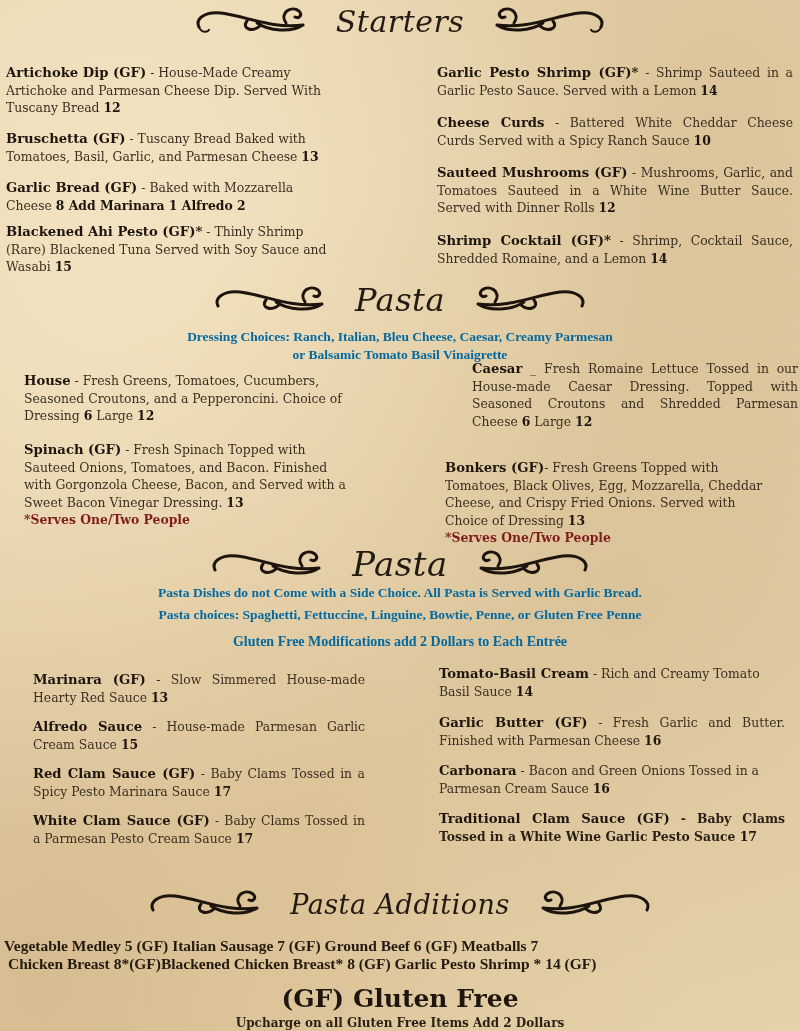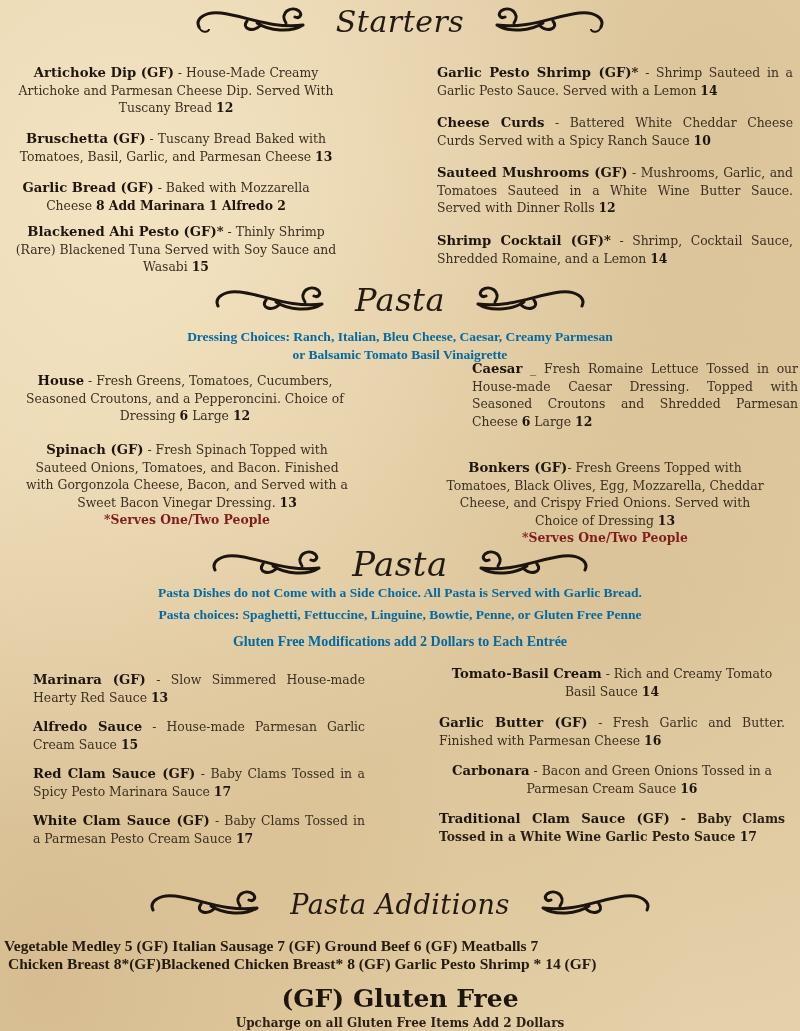--- a/index.html
+++ b/index.html
@@ -17,21 +17,21 @@
   }
   .heading {
     position: absolute; left: 0; width: 800px; display: flex; justify-content: center; align-items: center;
   }
   .heading .title {
     font-family: "DejaVu Serif", serif; font-style: italic; font-weight: normal;
     color: #231a12; margin: 0 10px; letter-spacing: 0.5px;
   }
   .flourish { display: inline-block; }
   .flourish svg { display: block; }
-  .item { position: absolute; font-size: 12.4px; line-height: 17.5px; color: #3b2f22; text-align: center; }
+  .item { position: absolute; font-size: 12.4px; line-height: 17.5px; color: #3b2f22; }
   .item .name { font-weight: bold; color: #1e160e; font-size: 13.2px; }
   .item .price { font-weight: bold; color: #1e160e; }
   .item .note { font-weight: bold; color: #7f1d1d; display: block; }
   .justify { text-align: justify; }
   .center-note {
     position: absolute; left: 0; width: 800px; text-align: center;
     font-family: "Liberation Serif", serif; font-weight: bold; color: #0369a1; font-size: 13.5px;
   }
   .additions {
     position: absolute; left: 0; width: 800px;

